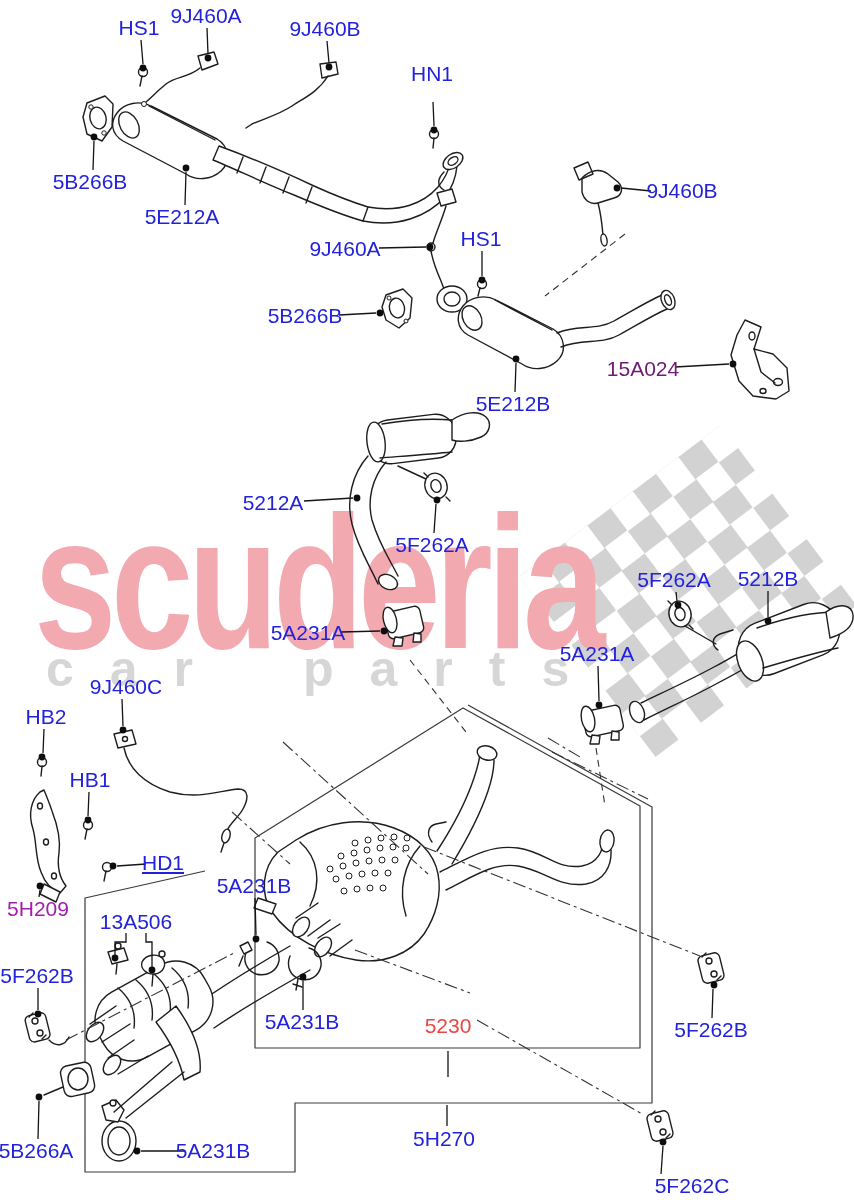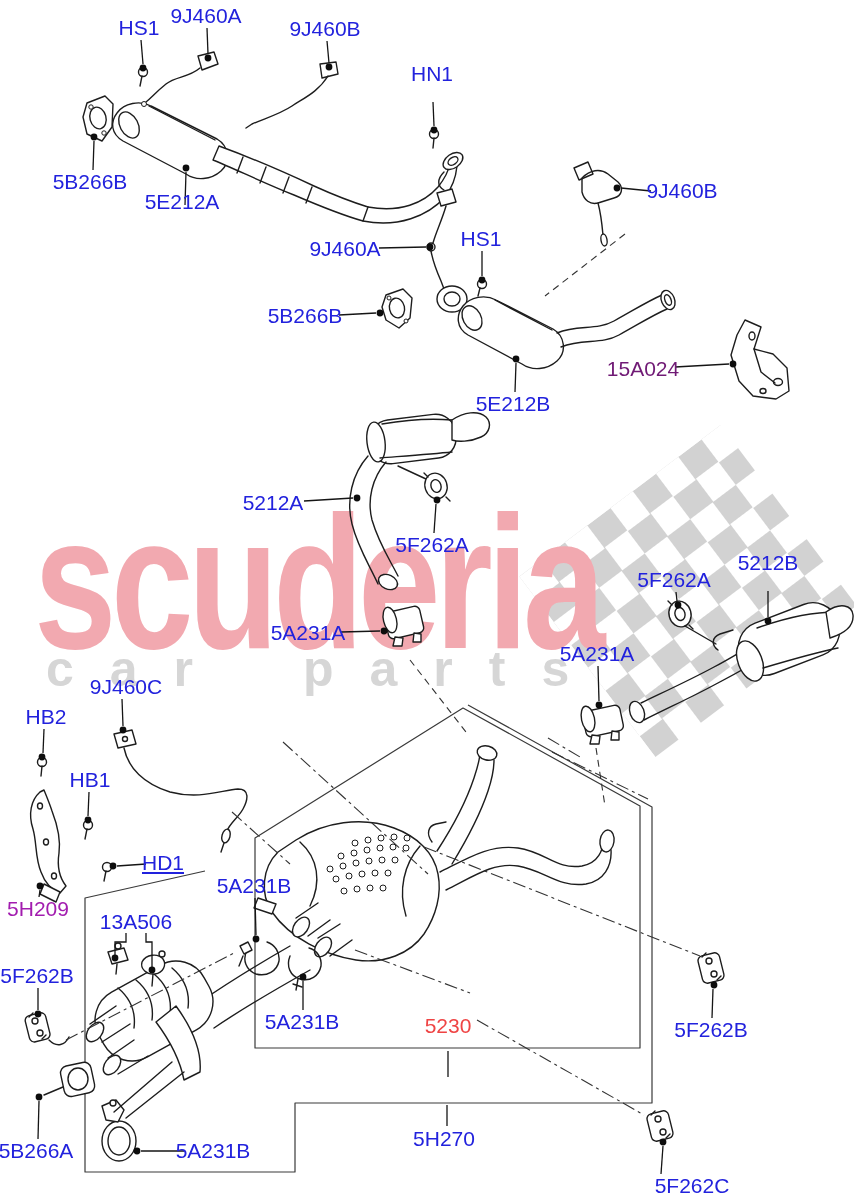--- a/index.html
+++ b/index.html
@@ -391,31 +391,31 @@
         <circle cx="663" cy="1142" r="3.4" class="dot"></circle>
       </g>
   </svg>
 
   <div id="labels">
       <div class="part-label" style="left: 139px; top: 28px; color: rgb(34, 34, 221);">HS1</div>
       <div class="part-label" style="left: 206px; top: 16px; color: rgb(34, 34, 221);">9J460A</div>
       <div class="part-label" style="left: 325px; top: 29px; color: rgb(34, 34, 221);">9J460B</div>
       <div class="part-label" style="left: 432px; top: 74px; color: rgb(34, 34, 221);">HN1</div>
       <div class="part-label" style="left: 90px; top: 182px; color: rgb(34, 34, 221);">5B266B</div>
-      <div class="part-label" style="left: 182px; top: 202px; color: rgb(34, 34, 221);">5E212A</div>
+      <div class="part-label" style="left: 182px; top: 217px; color: rgb(34, 34, 221);">5E212A</div>
       <div class="part-label" style="left: 345px; top: 249px; color: rgb(34, 34, 221);">9J460A</div>
       <div class="part-label" style="left: 481px; top: 239px; color: rgb(34, 34, 221);">HS1</div>
       <div class="part-label" style="left: 305px; top: 316px; color: rgb(34, 34, 221);">5B266B</div>
       <div class="part-label" style="left: 682px; top: 191px; color: rgb(34, 34, 221);">9J460B</div>
       <div class="part-label" style="left: 643px; top: 369px; color: #701a75;">15A024</div>
       <div class="part-label" style="left: 513px; top: 404px; color: rgb(34, 34, 221);">5E212B</div>
       <div class="part-label" style="left: 273px; top: 503px; color: rgb(34, 34, 221);">5212A</div>
       <div class="part-label" style="left: 432px; top: 545px; color: rgb(34, 34, 221);">5F262A</div>
       <div class="part-label" style="left: 674px; top: 580px; color: rgb(34, 34, 221);">5F262A</div>
-      <div class="part-label" style="left: 768px; top: 563px; color: rgb(34, 34, 221);">5212B</div>
+      <div class="part-label" style="left: 768px; top: 579px; color: rgb(34, 34, 221);">5212B</div>
       <div class="part-label" style="left: 308px; top: 633px; color: rgb(34, 34, 221);">5A231A</div>
       <div class="part-label" style="left: 597px; top: 654px; color: rgb(34, 34, 221);">5A231A</div>
       <div class="part-label" style="left: 126px; top: 687px; color: rgb(34, 34, 221); text-align: right;">9J460C</div>
       <div class="part-label" style="left: 46px; top: 717px; color: rgb(34, 34, 221);">HB2</div>
       <div class="part-label" style="left: 90px; top: 780px; color: rgb(34, 34, 221);">HB1</div>
       <div class="part-label" style="left: 163px; top: 863px; color: rgb(34, 34, 221); text-decoration: underline;">HD1</div>
       <div class="part-label" style="left: 38px; top: 909px; color: #a21caf;">5H209</div>
       <div class="part-label" style="left: 136px; top: 922px; color: rgb(34, 34, 221);">13A506</div>
       <div class="part-label" style="left: 37px; top: 976px; color: rgb(34, 34, 221);">5F262B</div>
       <div class="part-label" style="left: 254px; top: 886px; color: rgb(34, 34, 221);">5A231B</div>

